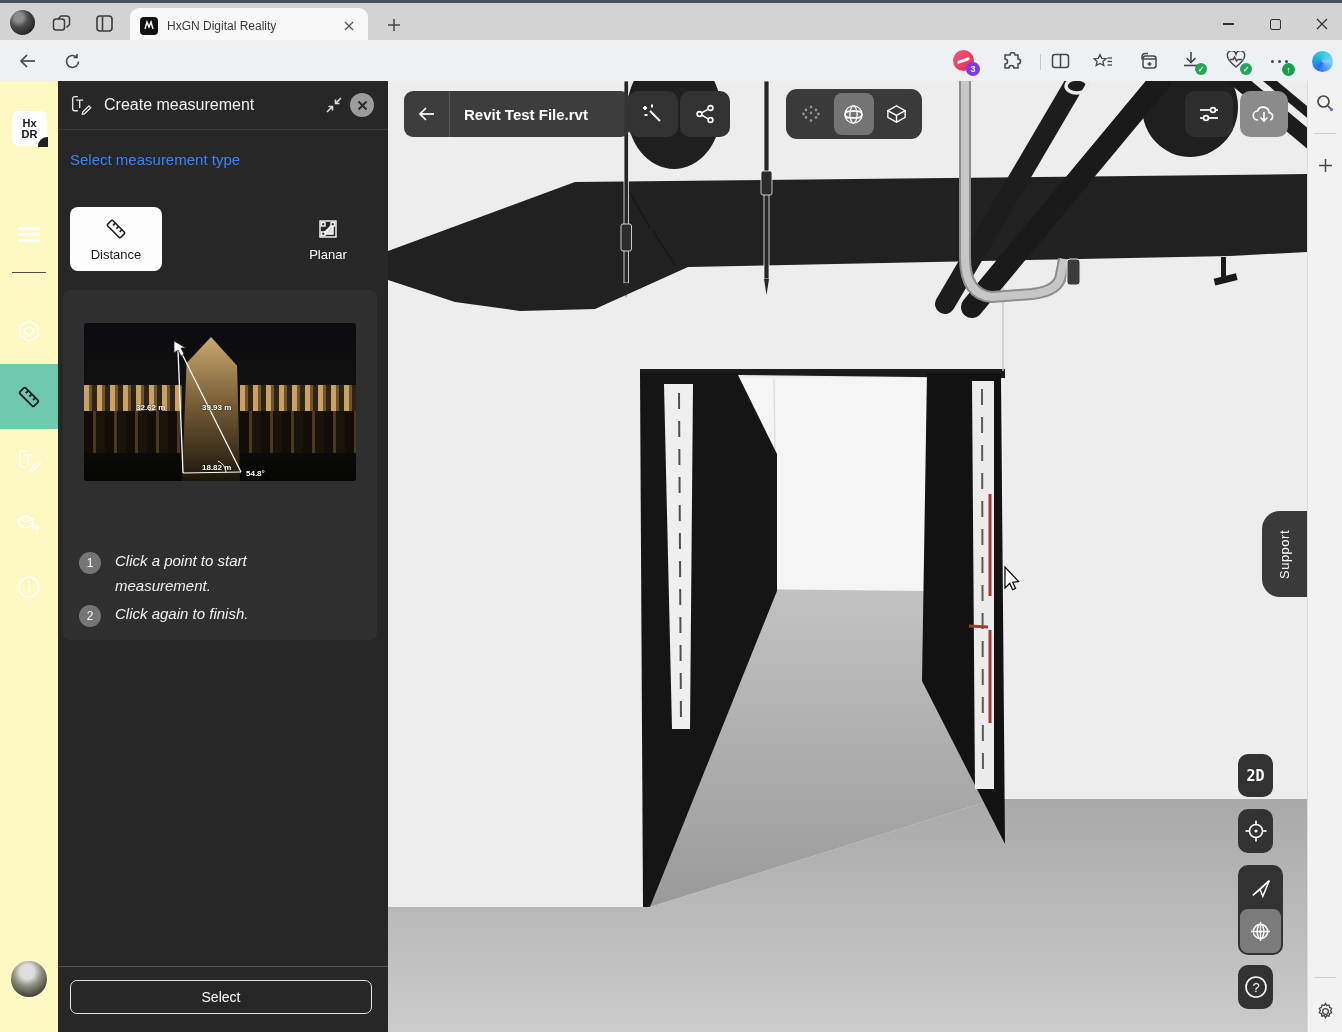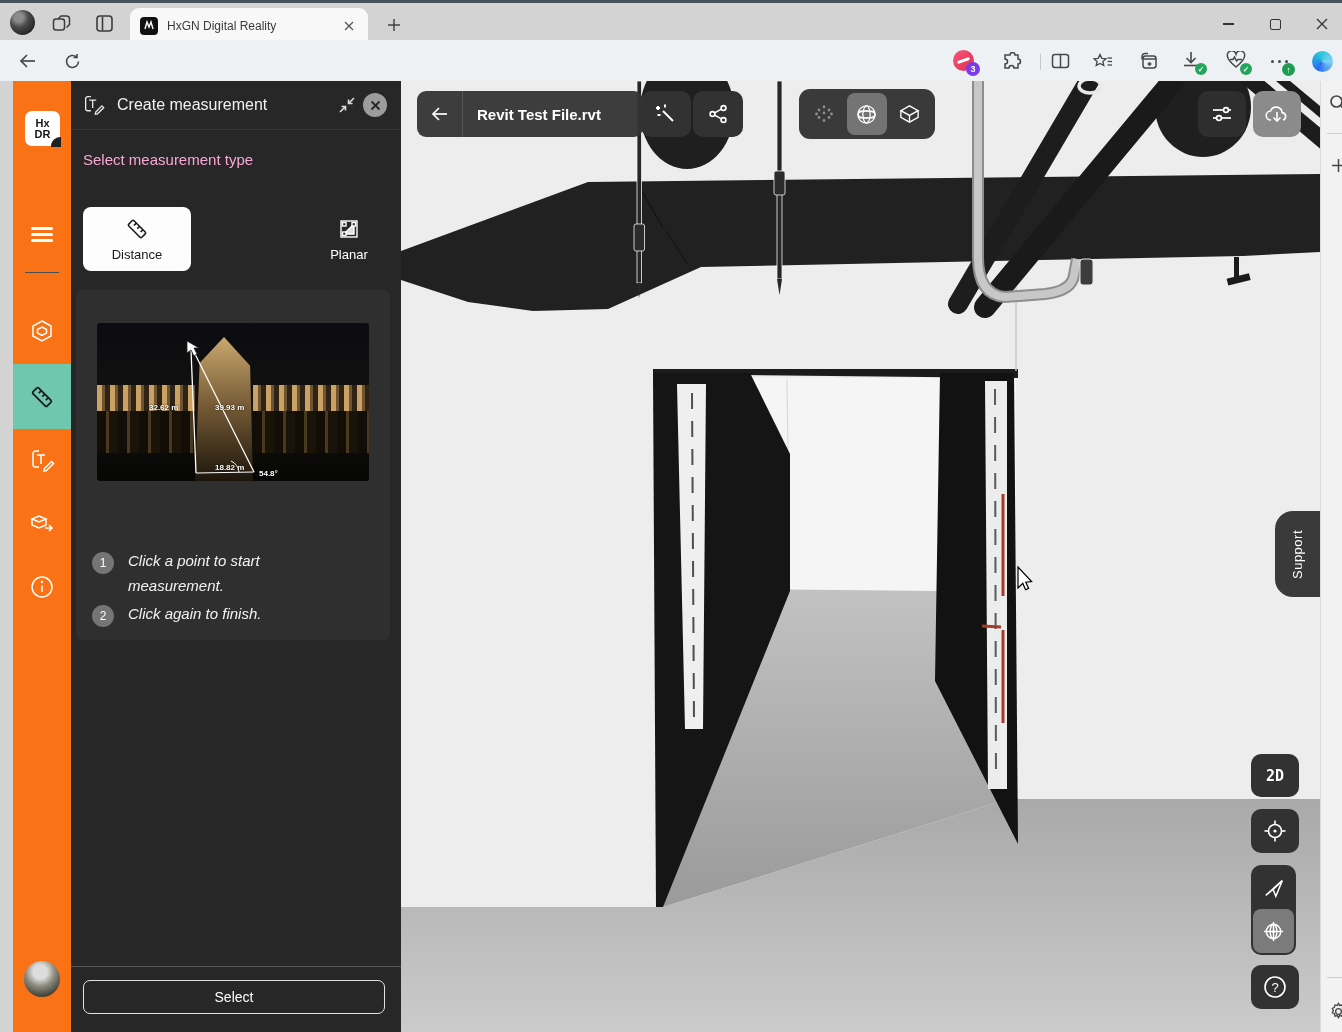--- a/index.html
+++ b/index.html
@@ -34,43 +34,43 @@
   .url-text { font-size:13px; color:#1f2328; white-space:nowrap; overflow:hidden; flex:1 1 auto; margin-left:9px; }
   .pill-ic { flex:0 0 auto; width:26px; height:24px; display:flex; align-items:center; justify-content:center; color:#474747; }
   .badge { position:absolute; border-radius:50%; color:#fff; font-size:9px; font-weight:bold;
            display:flex; align-items:center; justify-content:center; }
   .sep-v { position:absolute; top:14px; width:1px; height:16px; background:#c6c9cc; }
 
   
   .content { position:absolute; left:0; top:81px; width:1342px; height:951px; display:flex; }
 
   
-  .rail { position:relative; width:58px; height:100%; background:#f97316; flex:0 0 auto;margin-left:13px; }
+  .rail { position:relative; width:58px; height:100%; background:#fef9c3; flex:0 0 auto; }
   .rail-item { position:absolute; left:0; width:58px; height:56px; display:flex; align-items:center; justify-content:center; }
   .logo { position:absolute; left:12px; top:30px; width:35px; height:35px; background:#fff; border-radius:7px;
           display:flex; flex-direction:column; align-items:center; justify-content:center; }
   .logo span { font-size:11px; font-weight:bold; color:#141414; line-height:11px; letter-spacing:0; }
   .logo .notch { position:absolute; right:-1px; bottom:-1px; width:10px; height:10px; background:#202020;
                  border-top-left-radius:9px; }
   .rail-divider { position:absolute; left:12px; top:191px; width:34px; height:1px; background:#4e4e4e; }
   .rail-active { position:absolute; left:0; top:283px; width:58px; height:65px; background:#6fc7ad;
                  display:flex; align-items:center; justify-content:center; }
   .rail-avatar { position:absolute; left:11px; top:880px; width:36px; height:36px; border-radius:50%;
                  background:radial-gradient(circle at 45% 30%, #ddd 0 22%, #8d8d7f 45%, #2e2e28 85%); }
 
   
   .panel { position:relative; width:330px; height:100%; background:#272727; flex:0 0 auto; color:#eee; }
   .panel-header { position:absolute; left:0; top:0; width:100%; height:49px; display:flex; align-items:center;
                   border-bottom:1px solid #3a3a3a; padding:0 12px; }
   .panel-title { font-size:16px; color:#f0f0f0; margin-left:12px; flex:1 1 auto; }
   .hbtn { width:28px; height:28px; display:flex; align-items:center; justify-content:center; }
   .close-circle { width:24px; height:24px; border-radius:50%; background:#9c9c9c; display:flex;
                   align-items:center; justify-content:center; }
-  .subtitle { position:absolute; left:12px; top:70px; font-size:15px; color:#f9a8d4; }
-  .mtype { position:absolute; top:126px; width:108px; height:64px; display:flex; flex-direction:column;
+  .subtitle { position:absolute; left:12px; top:70px; font-size:15px; color:#3b82f6; }
+  .mtype { position:absolute; top:126px; width:92px; height:64px; display:flex; flex-direction:column;
            align-items:center; justify-content:center; gap:5px; border-radius:8px; color:#fff; font-size:13px; }
   .mtype.active { background:#fdfdfd; color:#1a1a1a; }
   .card { position:absolute; left:5px; top:209px; width:314px; height:350px; background:#2f2f2f; border-radius:6px;
           padding:20px 21px; }
   .card-desc { font-size:15px; line-height:1.6; color:#e6e6e6; }
   .shot { position:relative; width:272px; height:158px; margin-top:13px; border-radius:3px; overflow:hidden;
           background:linear-gradient(#0b0c11 0%, #14120f 55%, #060605 100%); }
   .wing { position:absolute; top:62px; height:26px;
           background:repeating-linear-gradient(90deg,#c9a264 0 5px,#6e5433 5px 8px,#2e2315 8px 13px); }
   .arcade { position:absolute; top:88px; height:42px;
@@ -95,21 +95,21 @@
           justify-content:center; color:#fff; }
   .file-pill { position:absolute; left:16px; top:10px; width:226px; height:46px; background:rgba(52,52,52,.95);
                border-radius:9px; display:flex; align-items:center; color:#fff; }
   .file-back { width:46px; height:100%; display:flex; align-items:center; justify-content:center;
                border-right:1px solid #565656; font-size:19px; }
   .file-name { font-size:15px; font-weight:bold; margin-left:14px; white-space:nowrap; }
   .seg-wrap { position:absolute; left:398px; top:8px; width:136px; height:50px; background:#3a3a3a;
               border-radius:11px; display:flex; align-items:center; justify-content:space-around; padding:0 4px; }
   .seg { width:40px; height:42px; border-radius:8px; display:flex; align-items:center; justify-content:center; }
   .seg.active { background:#747474; }
-  .right-stack-btn { position:absolute; left:850px; width:48px; background:#323232; border-radius:10px;
+  .right-stack-btn { position:absolute; left:850px; width:35px; background:#323232; border-radius:10px;
                      color:#fff; display:flex; align-items:center; justify-content:center; }
   .twod { font-size:15px; font-weight:bold; letter-spacing:0px; font-family:"DejaVu Sans Mono", monospace; }
   .nav-group { position:absolute; left:850px; top:784px; width:45px; height:90px; background:#323232;
                border-radius:10px; }
   .nav-top { position:absolute; left:0; top:0; width:45px; height:45px; display:flex; align-items:center; justify-content:center; }
   .nav-globe { position:absolute; left:2px; top:44px; width:41px; height:44px; background:#7b7b7b; border-radius:8px;
                display:flex; align-items:center; justify-content:center; }
   .support-tab { position:absolute; right:0; top:430px; width:45px; height:86px; background:#3a3a3a;
                  border-radius:18px 0 0 18px; display:flex; align-items:center; justify-content:center; }
   .support-tab span { transform:rotate(-90deg); color:#fff; font-size:13px; letter-spacing:.5px; white-space:nowrap; }

